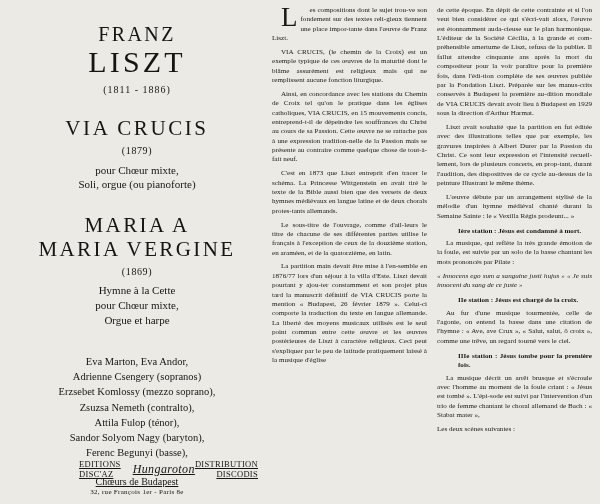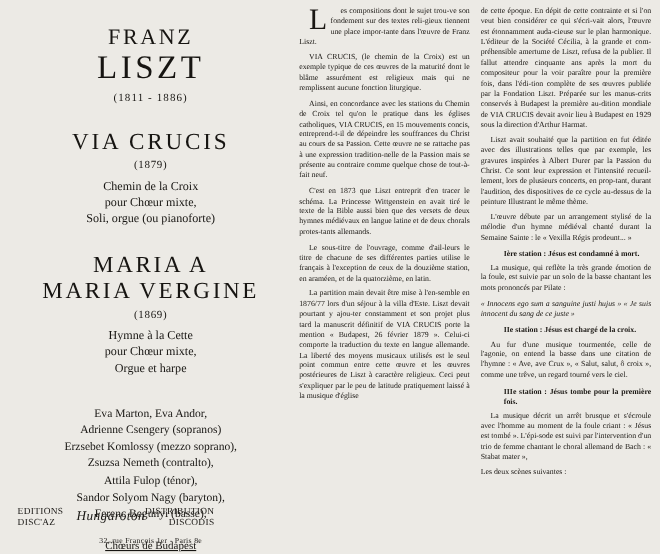--- a/index.html
+++ b/index.html
@@ -92,23 +92,24 @@
     margin-top: 15px;
     text-decoration: underline;
   }
   .label-row {
     position: absolute;
     left: 10px;
     right: 10px;
     bottom: 20px;
     display: flex;
     align-items: center;
-    justify-content: flex-start;
+    justify-content: flex-end;
     font-size: 8.5px;
     line-height: 1.25;
+    text-decoration: underline;
   }
   .label-left {
     text-align: left;
     letter-spacing: 0.3px;
   }
   .label-mid {
     text-align: center;
     font-size: 12px;
     font-style: italic;
     letter-spacing: 0.4px;
@@ -179,21 +180,20 @@
 <div class="page">
 
   <div class="left">
     <div class="composer-first">FRANZ</div>
     <div class="composer-last">LISZT</div>
     <div class="composer-dates">(1811 - 1886)</div>
 
     <div class="work-title">VIA CRUCIS</div>
     <div class="work-year">(1879)</div>
     <div class="work-sub">
-      <div>Chemin de la Croix</div>
       <div>pour Chœur mixte,</div>
       <div>Soli, orgue (ou pianoforte)</div>
     </div>
 
     <div class="work-title2">
       <div>MARIA A</div>
       <div>MARIA VERGINE</div>
     </div>
     <div class="work2-year">(1869)</div>
     <div class="work2-sub">

